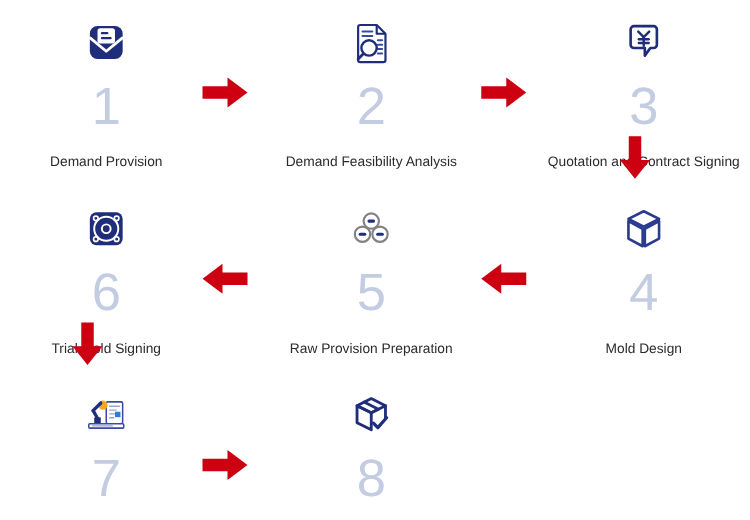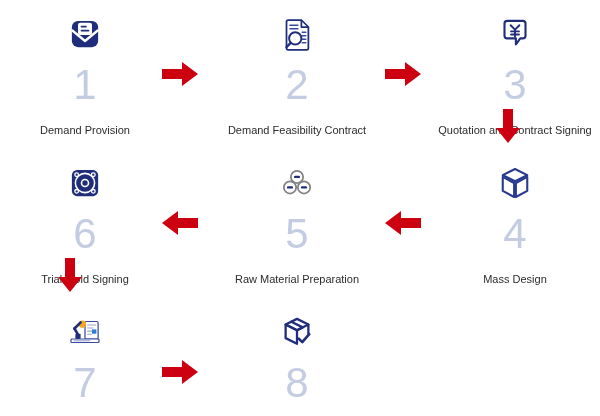--- a/index.html
+++ b/index.html
@@ -103,21 +103,21 @@
           <line x1="30" y1="26" x2="34" y2="26"></line>
           <line x1="30" y1="30" x2="34" y2="30"></line>
           <line x1="30" y1="34" x2="34" y2="34"></line>
         </g>
         <circle cx="22" cy="29" r="7" fill="#ffffff" stroke="#1f2d7a" stroke-width="2.2"></circle>
         <line x1="16.8" y1="34.2" x2="12" y2="39" stroke="#1f2d7a" stroke-width="2.6" stroke-linecap="round"></line>
       </svg>
     </div>
     <div class="node-caption">
       <div class="node-number">2</div>
-      <div class="node-label">Demand Feasibility Contract</div>
+      <div class="node-label">Demand Feasibility Analysis</div>
     </div>
   </div>
 
   <div class="node" style="left:430px; top:8px;">
     <div class="node-icon">
       <svg width="42" height="42" viewBox="0 0 48 48" aria-hidden="true">
         <path d="M12 12a3 3 0 0 1 3-3h18a3 3 0 0 1 3 3v14a3 3 0 0 1-3 3h-3l-5 7v-7H15a3 3 0 0 1-3-3z" fill="#ffffff" stroke="#1f2d7a" stroke-width="2.4" stroke-linejoin="round"></path>
         <g stroke="#1f2d7a" stroke-width="2.2" stroke-linecap="round">
           <line x1="19" y1="14" x2="24" y2="19"></line>
           <line x1="29" y1="14" x2="24" y2="19"></line>
@@ -138,38 +138,38 @@
       <svg width="42" height="42" viewBox="0 0 48 48" aria-hidden="true">
         <g fill="none" stroke="#2a3a8f" stroke-width="2.4" stroke-linejoin="round" stroke-linecap="round">
           <path d="M24 8 L38 15 L24 22 L10 15 Z"></path>
           <path d="M10 17 L10 33 L23 40 L23 24 Z"></path>
           <path d="M38 17 L38 33 L25 40 L25 24 Z"></path>
         </g>
       </svg>
     </div>
     <div class="node-caption">
       <div class="node-number">4</div>
-      <div class="node-label">Mass Design</div>
+      <div class="node-label">Mold Design</div>
     </div>
   </div>
 
   <div class="node" style="left:212px; top:157px;">
     <div class="node-icon">
       <svg width="42" height="42" viewBox="0 0 48 48" aria-hidden="true">
         <circle cx="24" cy="17" r="7" fill="#ffffff" stroke="#808285" stroke-width="2"></circle>
         <circle cx="16" cy="29" r="7" fill="#ffffff" stroke="#808285" stroke-width="2"></circle>
         <circle cx="32" cy="29" r="7" fill="#ffffff" stroke="#808285" stroke-width="2"></circle>
         <rect x="20.5" y="15.6" width="7" height="2.8" rx="1.4" fill="#1f2d7a"></rect>
         <rect x="12.5" y="27.6" width="7" height="2.8" rx="1.4" fill="#1f2d7a"></rect>
         <rect x="28.5" y="27.6" width="7" height="2.8" rx="1.4" fill="#1f2d7a"></rect>
       </svg>
     </div>
     <div class="node-caption">
       <div class="node-number">5</div>
-      <div class="node-label">Raw Material Preparation</div>
+      <div class="node-label">Raw Provision Preparation</div>
     </div>
   </div>
 
   <div class="node" style="left:0px; top:157px;">
     <div class="node-icon">
       <svg width="42" height="42" viewBox="0 0 48 48" aria-hidden="true">
         <rect x="9" y="9" width="30" height="30" rx="6" fill="#1f2d7a"></rect>
         <circle cx="24" cy="24" r="11" fill="none" stroke="#ffffff" stroke-width="1.8"></circle>
         <circle cx="24" cy="24" r="4" fill="none" stroke="#ffffff" stroke-width="1.8"></circle>
         <circle cx="14.5" cy="14.5" r="2.1" fill="none" stroke="#ffffff" stroke-width="1.5"></circle>

